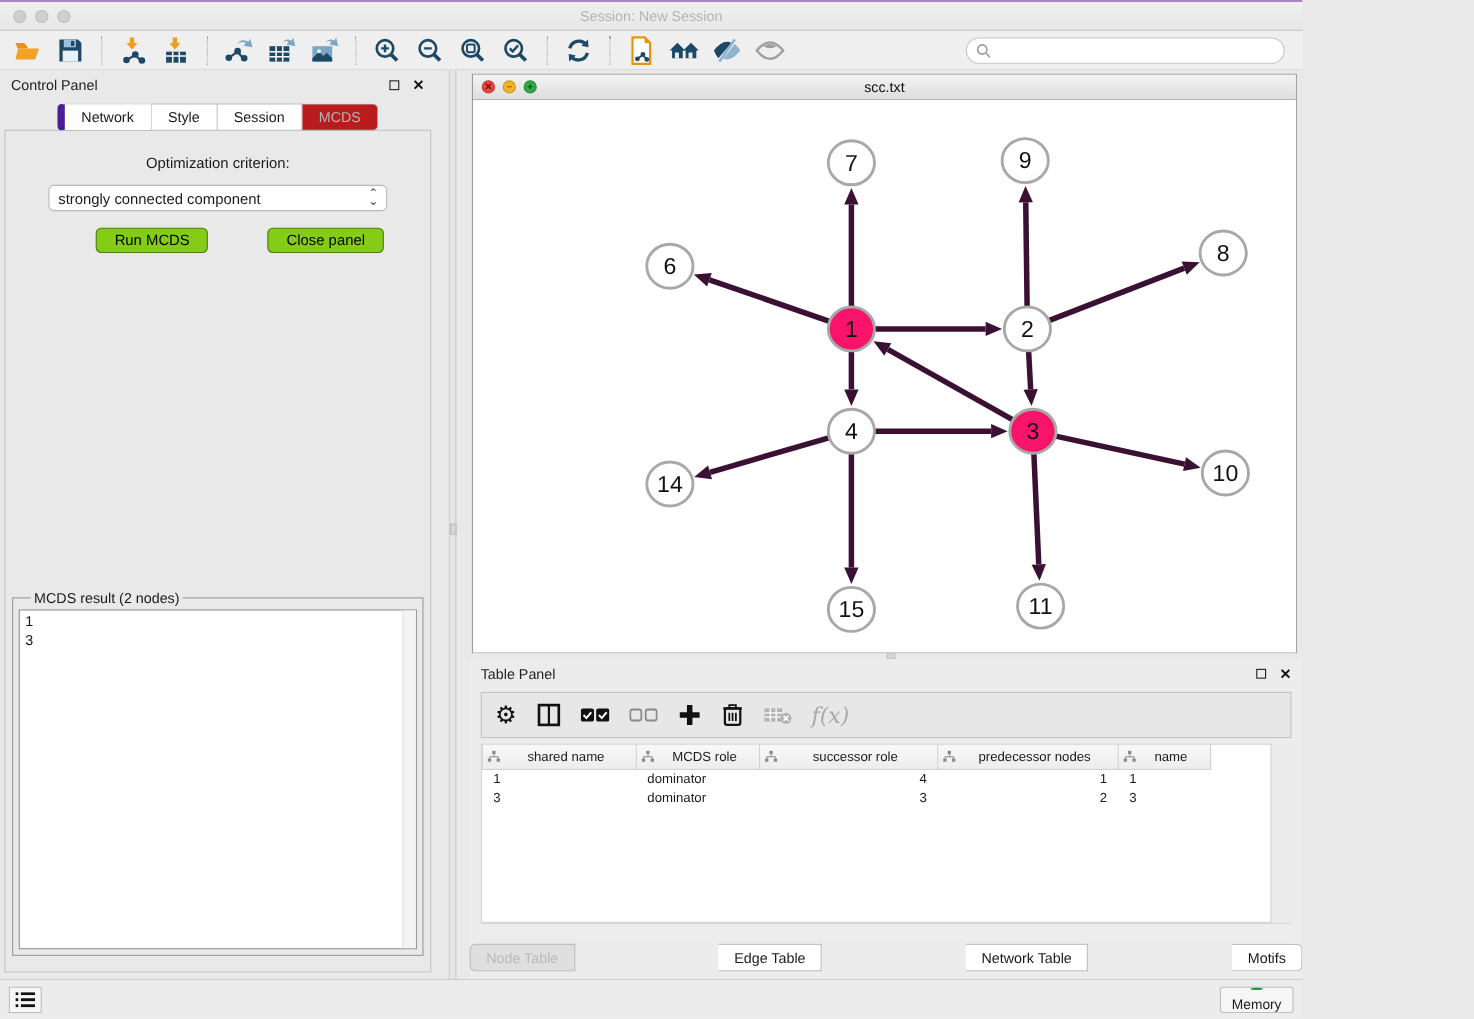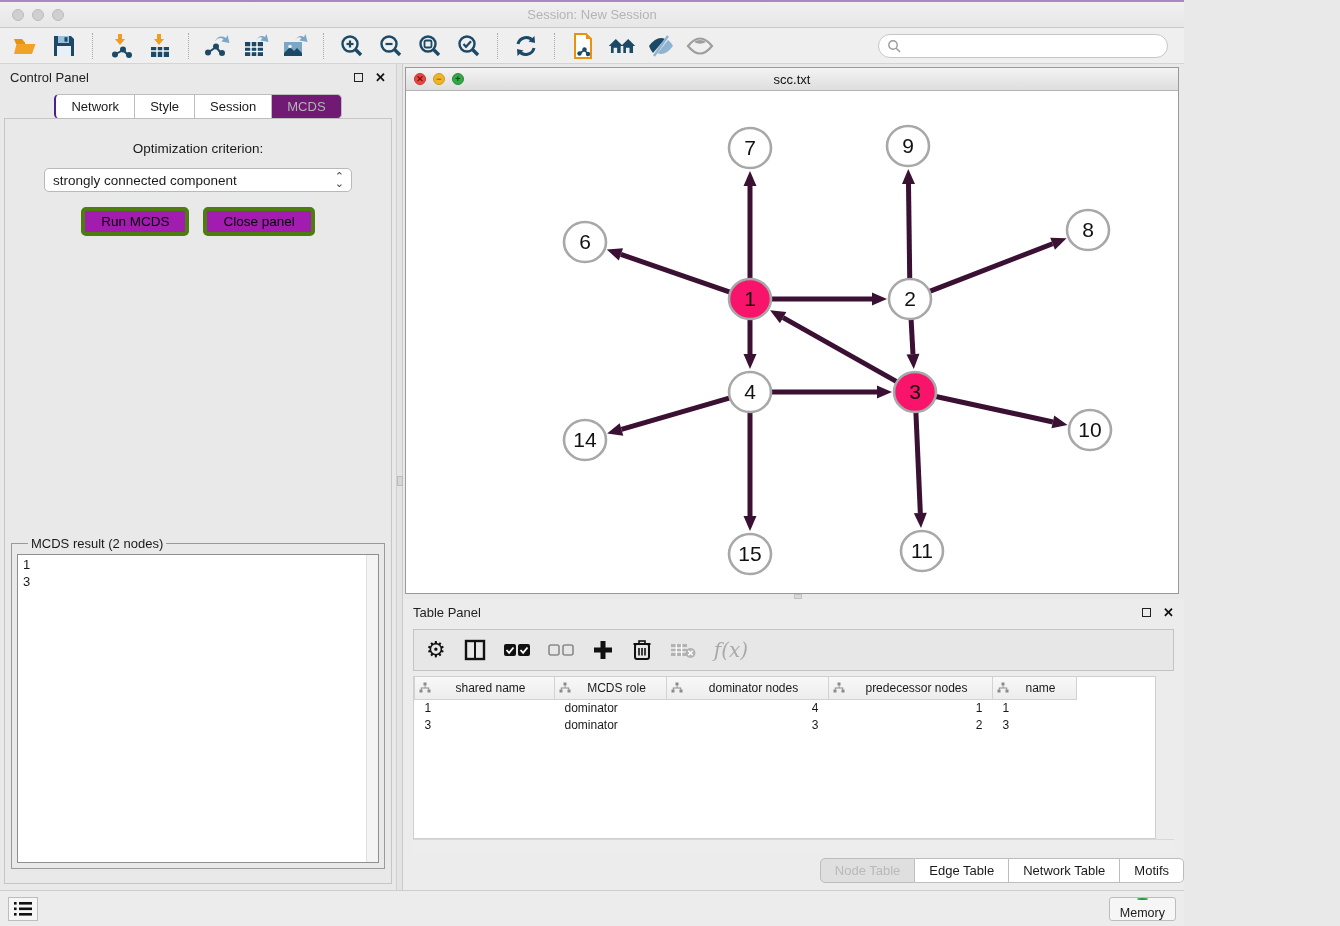--- a/index.html
+++ b/index.html
@@ -19,48 +19,48 @@
   .toolbar { height:36px; background:#efefef; border-bottom:1px solid #d4d4d4; display:flex; align-items:center;
              padding:0 10px; gap:9px; flex:0 0 auto; }
   .tb-icon { width:30px; height:28px; display:flex; align-items:center; justify-content:center; cursor:default; }
   .tb-sep { width:1px; height:26px; border-left:1px dotted #a9a9a9; margin:0 4px; }
   .tb-spacer { flex:1; }
   .searchbox { width:290px; height:24px; background:#fff; border:1px solid #c6c6c6; border-radius:12px;
                display:flex; align-items:center; padding:0 8px; margin-right:6px; }
   .searchbox input { border:none; outline:none; flex:1; font-size:12px; background:transparent; margin-left:5px; }
 
   
-  .main { flex:1; display:flex; min-height:0; }
+  .main { flex:1; display:flex; min-height:0;gap:12px; }
   .control-panel { width:396px; background:#e9e9e9; display:flex; flex-direction:column; }
   .v-divider { width:7px; background:#e4e4e4; border-left:1px solid #d0d0d0; border-right:1px solid #cccccc; position:relative; }
   .v-grip { position:absolute; top:412px; left:0px; width:6px; height:10px; background:#d6d6d6; border:1px solid #bbb; }
   .right-col { flex:1; background:#e9e9e9; display:flex; flex-direction:column; min-width:0; }
 
   
   .panel-header { height:26px; display:flex; align-items:center; padding:0 10px; font-size:13px; color:#222; flex:0 0 auto; }
   .panel-header .ph-title { flex:1; }
   .ph-float { width:9px; height:9px; border:1.5px solid #222; margin-right:12px; cursor:default; }
   .ph-close { font-size:13px; font-weight:bold; color:#111; cursor:default; line-height:1; }
 
   
   .cp-tabs { display:flex; justify-content:center; margin:4px 0 0 0; position:relative; z-index:2; }
   .cp-tab { background:#fff; border:1px solid #bdbdbd; border-left:none; font-size:13px; padding:4px 15px; cursor:default; }
-  .cp-tab:first-child { border-left:2px solid #4c1d95; border-radius:5px 0 0 5px; }
-  .cp-tab.sel { background:#701a75; color:#b3b3b3; border-radius:0 5px 5px 0; }
+  .cp-tab:first-child { border-left:7px solid #4c1d95; border-radius:5px 0 0 5px; }
+  .cp-tab.sel { background:#b91c1c; color:#b3b3b3; border-radius:0 5px 5px 0; }
 
   .cp-body { flex:1; border:1px solid #c6c6c6; margin:-1px 4px 6px 4px; background:#e9e9e9;
              display:flex; flex-direction:column; align-items:center; padding-top:22px; position:relative; }
   .opt-label { font-size:13.5px; margin-bottom:12px; }
   .combo { width:308px; height:24px; background:#fff; border:1px solid #b9b9b9; border-radius:5px;
            display:flex; align-items:center; padding:0 8px; font-size:13.5px; cursor:default; }
   .combo .combo-text { flex:1; }
   .combo .stepper { font-size:11px; color:#444; letter-spacing:-1px; line-height:0.62; text-align:center; }
   .btn-row { display:flex; gap:14px; margin-top:15px; }
-  .mac-btn { background:#a21caf; border:4px solid #4d7c0f; border-radius:5px; font-size:13.5px; padding:3px 16px;
-             font-family:"Liberation Sans",sans-serif; cursor:default; }
+  .mac-btn { background:#84cc16; border:1px solid #4d7c0f; border-radius:5px; font-size:13.5px; padding:3px 16px;
+             font-family:"Liberation Sans",sans-serif; cursor:default;margin-left:40px; }
 
   .result-box { position:absolute; left:6px; right:6px; top:424px; bottom:14px;
                 border:1px solid #9a9a9a; background:#e9e9e9; }
   .result-legend { position:absolute; top:-8px; left:16px; background:#e9e9e9; font-size:13px; padding:0 3px; }
   .result-inner { position:absolute; left:5px; right:5px; top:10px; bottom:5px; background:#fff; border:1px solid #8f8f8f;
                   font-size:13px; padding:2px 5px; line-height:1.3; }
   .result-scroll { position:absolute; right:0; top:0; bottom:0; width:12px; background:#f4f4f4; border-left:1px solid #e0e0e0; }
 
   
   .net-window { margin:3px 5px 0 2px; background:#fff; border:1px solid #9a9a9a; height:527px; display:flex;
@@ -89,21 +89,21 @@
                    display:flex; flex-direction:column; min-height:0; }
   table.datatable { border-collapse:collapse; font-size:12px; table-layout:fixed; width:662px; }
   table.datatable th { background:linear-gradient(#f8f8f8,#ededed); border:1px solid #d2d2d2; border-top:none;
                        font-weight:normal; height:22px; padding:0 4px; white-space:nowrap; }
   .th-inner { display:flex; align-items:center; }
   .th-label { flex:1; text-align:center; }
   table.datatable td { height:17px; padding:0 10px; white-space:nowrap; overflow:hidden; }
   td.al { text-align:left; } td.ar { text-align:right; }
   .tp-scrollstrip { height:14px; background:#ededed; border-top:1px solid #d8d8d8; margin:0 10px; flex:0 0 auto; }
 
-  .tp-tabs { display:flex; justify-content:flex-end; padding:5px 0 7px 0; flex:0 0 auto; }
+  .tp-tabs { display:flex; justify-content:space-between; padding:5px 0 7px 0; flex:0 0 auto; }
   .tp-tab { background:#fff; border:1px solid #bdbdbd; border-left:none; font-size:13px; padding:4px 14px; cursor:default; }
   .tp-tab.sel { background:#dfdfdf; color:#b9b9b9; border-left:1px solid #bdbdbd; border-radius:5px 0 0 5px; }
   .tp-tab:last-child { border-radius:0 5px 5px 0; }
 
   
   .statusbar { height:36px; background:#ececec; border-top:1px solid #cdcdcd; display:flex; align-items:center;
                padding:0 8px; flex:0 0 auto; }
   .sb-left-btn { width:30px; height:24px; background:#f6f6f6; border:1px solid #bdbdbd; display:flex;
                  align-items:center; justify-content:center; cursor:default; }
   .sb-spacer { flex:1; }
@@ -491,21 +491,21 @@
                   <th>
                     <span class="th-inner">
                       <svg width="12" height="12" viewBox="0 0 12 12">
                         <g fill="#8a8a8a">
                           <rect x="4.5" y="0.5" width="3" height="3"></rect>
                           <rect x="0.5" y="7.5" width="3" height="3"></rect>
                           <rect x="8.5" y="7.5" width="3" height="3"></rect>
                           <path d="M5.7 3.5 h0.8 v2 h3.7 v2 h-0.9 v-1.1 h-6.6 v1.1 h-0.9 v-2 h3.9 z"></path>
                         </g>
                       </svg>
-                      <span class="th-label">dominator nodes</span>
+                      <span class="th-label">successor role</span>
                     </span>
                   </th>
                   <th>
                     <span class="th-inner">
                       <svg width="12" height="12" viewBox="0 0 12 12">
                         <g fill="#8a8a8a">
                           <rect x="4.5" y="0.5" width="3" height="3"></rect>
                           <rect x="0.5" y="7.5" width="3" height="3"></rect>
                           <rect x="8.5" y="7.5" width="3" height="3"></rect>
                           <path d="M5.7 3.5 h0.8 v2 h3.7 v2 h-0.9 v-1.1 h-6.6 v1.1 h-0.9 v-2 h3.9 z"></path>

